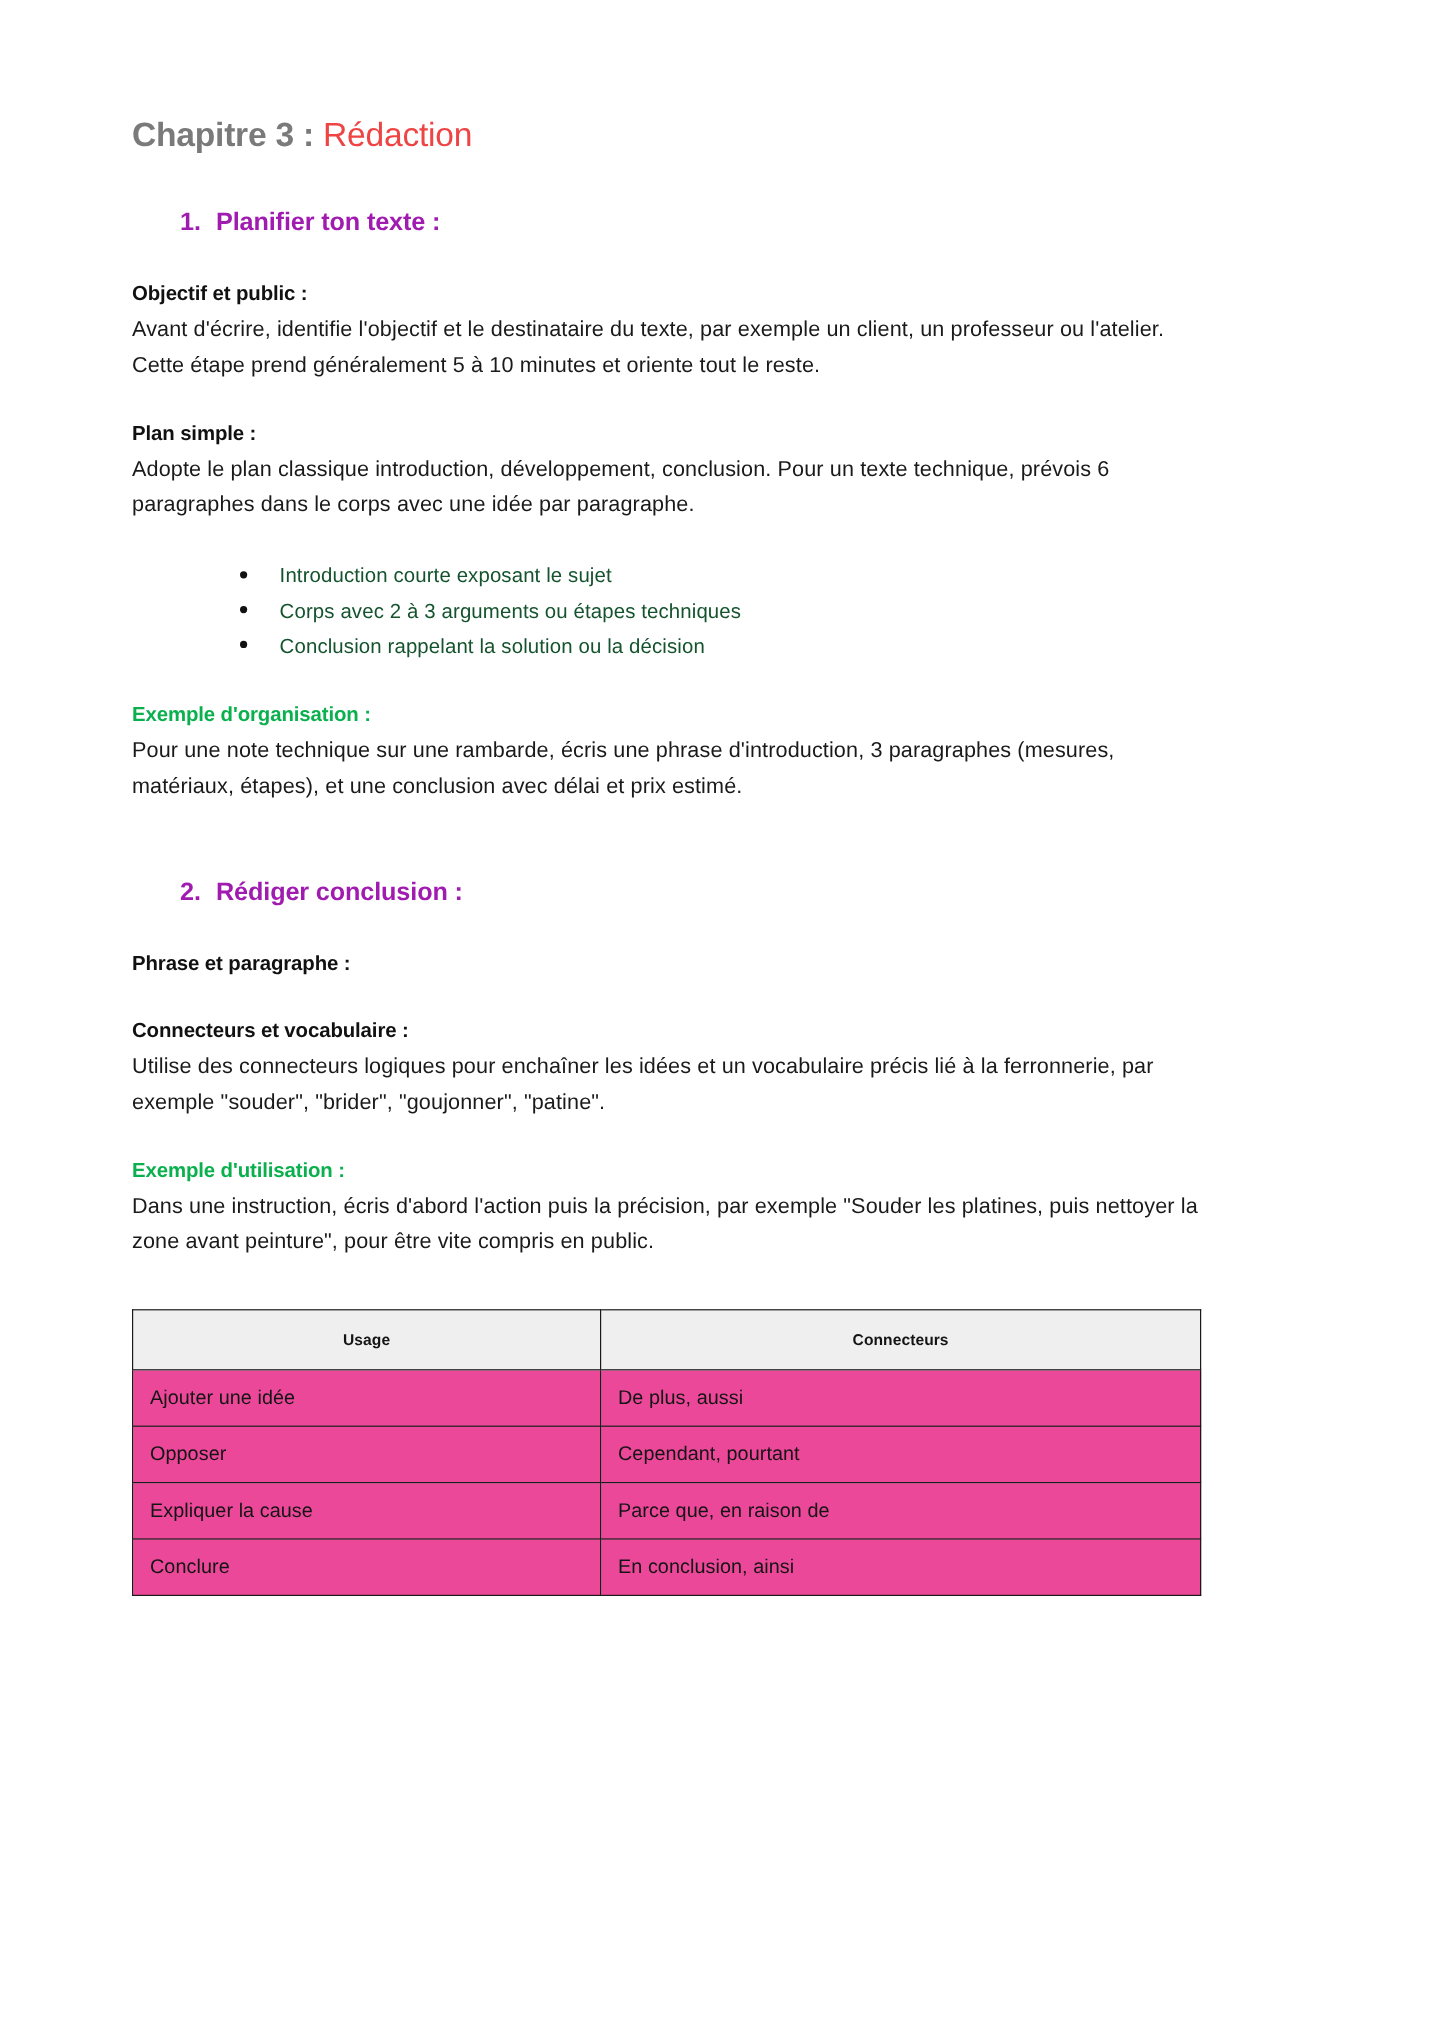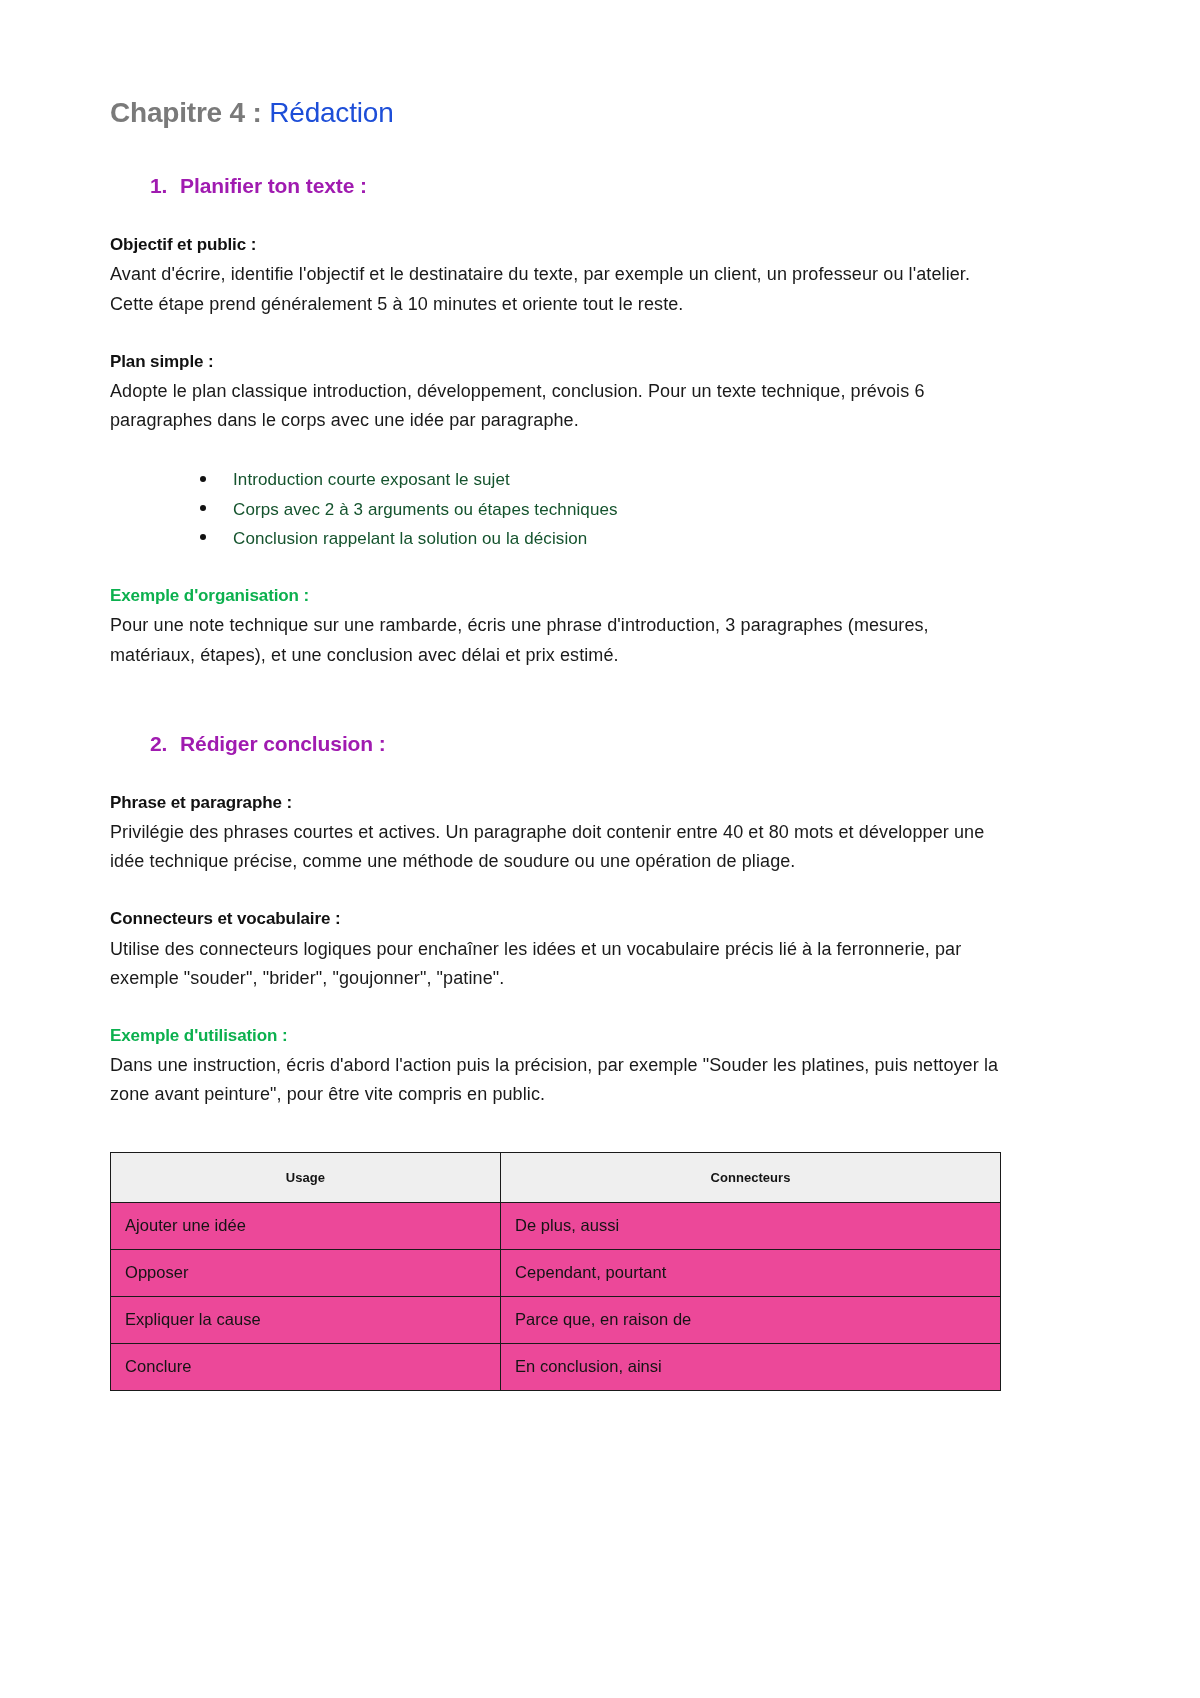--- a/index.html
+++ b/index.html
@@ -37,21 +37,21 @@
     margin: 0 0 44px 0;
     letter-spacing: -0.2px;
     white-space: nowrap;
   }
   .chapter-title .ct-bold {
     font-weight: 700;
     color: #7a7a7a;
   }
   .chapter-title .ct-light {
     font-weight: 400;
-    color: #1d4ed8;
+    color: #ef4444;
     text-align: center;
   }
 
   
   .section-heading {
     display: flex;
     align-items: baseline;
     margin: 0 0 34px 0;
     padding-left: 40px;
     color: #A01BB0;
@@ -156,21 +156,21 @@
   .col-usage { width: 390px; }
   .col-conn  { width: 500px; }
 </style>
 </head>
 <body>
 
 <div class="page">
   <div class="content">
 
     <h1 class="chapter-title">
-      <span class="ct-bold">Chapitre 4 :</span>
+      <span class="ct-bold">Chapitre 3 :</span>
       <span class="ct-light">Rédaction</span>
     </h1>
 
     <h2 class="section-heading">
       <span class="sh-num">1.</span>
       <span class="sh-text">Planifier ton texte :</span>
     </h2>
 
     <div class="block">
       <p class="block-label">Objectif et public :</p>
@@ -204,21 +204,20 @@
 
     <div class="gap-before-section"></div>
 
     <h2 class="section-heading">
       <span class="sh-num">2.</span>
       <span class="sh-text">Rédiger conclusion :</span>
     </h2>
 
     <div class="block">
       <p class="block-label">Phrase et paragraphe :</p>
-      <p class="block-body">Privilégie des phrases courtes et actives. Un paragraphe doit contenir entre 40 et 80 mots et développer une idée technique précise, comme une méthode de soudure ou une opération de pliage.</p>
     </div>
 
     <div class="block">
       <p class="block-label">Connecteurs et vocabulaire :</p>
       <p class="block-body">Utilise des connecteurs logiques pour enchaîner les idées et un vocabulaire précis lié à la ferronnerie, par exemple "souder", "brider", "goujonner", "patine".</p>
     </div>
 
     <div class="block">
       <p class="block-label green">Exemple d'utilisation :</p>
       <p class="block-body">Dans une instruction, écris d'abord l'action puis la précision, par exemple "Souder les platines, puis nettoyer la zone avant peinture", pour être vite compris en public.</p>

